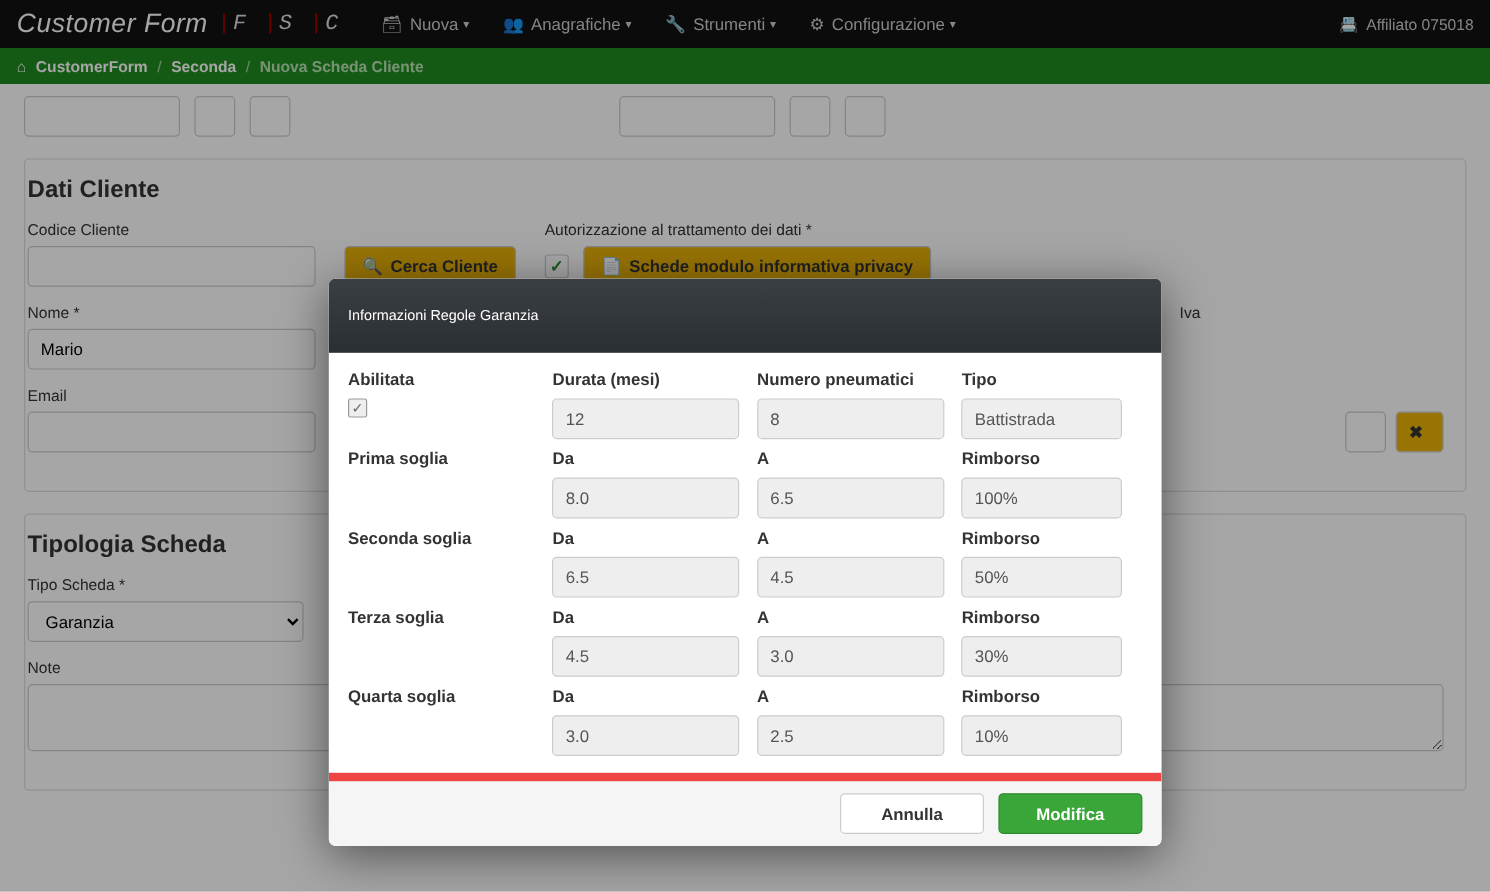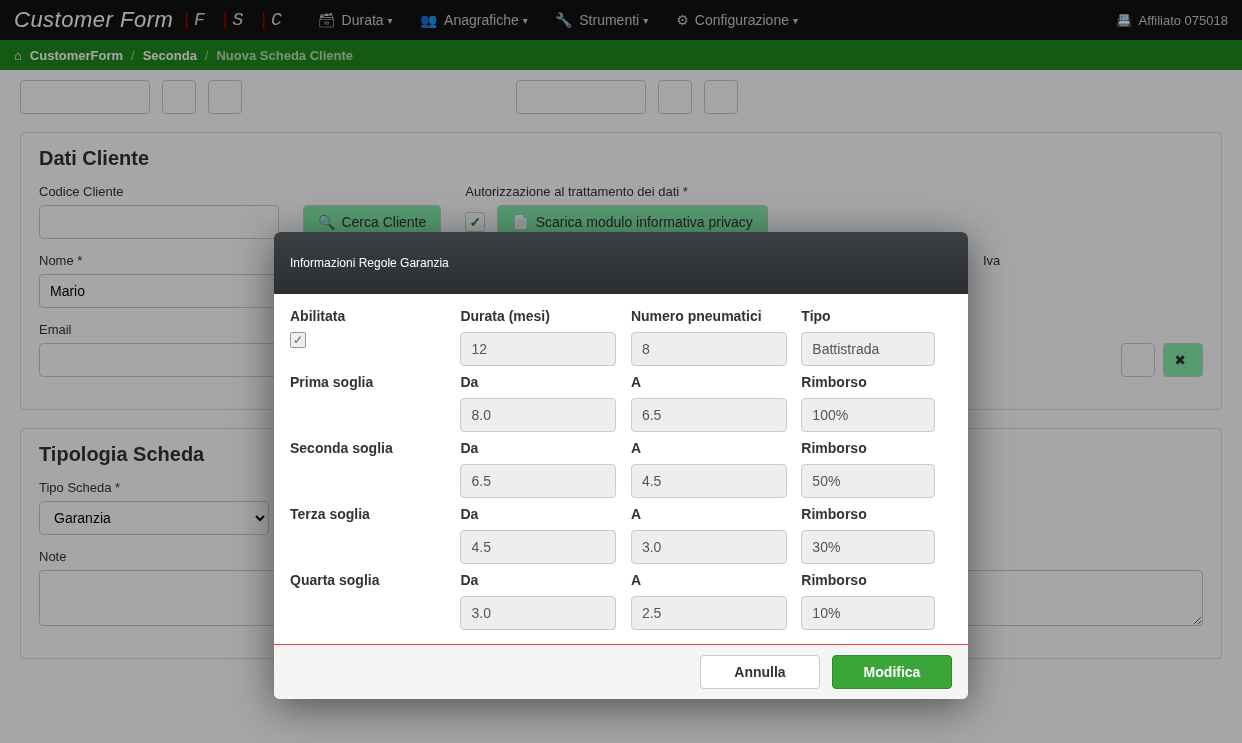--- a/index.html
+++ b/index.html
@@ -75,21 +75,21 @@
 .page {
   padding: 10px 20px;
 }
 .toolbar-row { display:flex; gap:12px; margin-bottom:18px; }
 .tool-input { width:130px; height:34px; border:1px solid #ccc; border-radius:4px; background:#fff; }
 .tool-btn   { width:34px; height:34px; border:1px solid #ccc; border-radius:4px; background:#fff; }
 
 .panel {
   border: 1px solid #ddd;
   border-radius: 4px;
-  padding: 14px 18px 18px 18px;
+  padding: 14px 18px 18px 2px;
   margin-bottom: 18px;
   background: #fff;
 }
 .panel h3 {
   font-size: 20px;
   font-weight: 600;
   margin-bottom: 14px;
   color: #333;
 }
 .form-row { display:flex; gap:24px; margin-bottom:14px; }
@@ -101,22 +101,22 @@
   border-radius: 4px;
   padding: 6px 10px;
   background: #fff;
   font-size: 14px;
 }
 textarea.fc { height: 56px; resize: vertical; }
 .btn {
   display:inline-flex; align-items:center; justify-content:center;
   height:34px; padding:0 14px;
   border:1px solid #ccc; border-radius:4px;
-  background:#86efac; color:#333; cursor:pointer;
-  font-size:14px; font-weight:normal;
+  background:#eab308; color:#333; cursor:pointer;
+  font-size:14px; font-weight:bold;
 }
 .btn .ico { margin-right:6px; }
 .btn-green  { background:#3aa63a; border-color:#2d8b2d; color:#fff; }
 .btn-white  { background:#fff; }
 
 
 .overlay {
   position: absolute;
   inset: 0;
   background: rgba(0,0,0,0.35);
@@ -166,21 +166,21 @@
 .mcell.c4 .minput { width:134px; }
 .mcheck {
   width:16px; height:16px;
   border:1px solid #999; border-radius:2px;
   background:#eee;
   display:flex; align-items:center; justify-content:center;
   font-size:12px; color:#666;
 }
 .modal-footer {
   background:#f5f5f5;
-  border-top:1px solid #ef4444;
+  border-top:7px solid #ef4444;
   padding:10px 16px;
   display:flex;
   justify-content:flex-end;
   gap:12px;
 }
 .modal-footer .btn { min-width:120px; font-weight:bold; }
 
 
 .ico-archive::before   { content:"\1F5C3"; }
 .ico-users::before     { content:"\1F465"; }
@@ -199,21 +199,21 @@
 <div class="navbar">
   <span class="brand">Customer Form</span>
   <span class="brand-fsc">
     <span class="bar">|</span><span class="g">F</span>
     <span class="bar">|</span><span class="g">S</span>
     <span class="bar">|</span><span class="c">C</span>
   </span>
 
   <div class="nav-item">
     <span class="ico ico-archive"></span>
-    <span>Durata</span>
+    <span>Nuova</span>
     <span class="caret-down ico-down"></span>
   </div>
   <div class="nav-item">
     <span class="ico ico-users"></span>
     <span>Anagrafiche</span>
     <span class="caret-down ico-down"></span>
   </div>
   <div class="nav-item">
     <span class="ico ico-wrench"></span>
     <span>Strumenti</span>
@@ -267,21 +267,21 @@
           <span class="ico ico-search" style="color:#2d8b2d"></span>
           <span>Cerca Cliente</span>
         </button>
       </div>
       <div class="form-group" style="flex:1">
         <span class="form-label">Autorizzazione al trattamento dei dati *</span>
         <div style="display:flex; gap:12px; align-items:center">
           <span style="width:20px;height:20px;border:1px solid #ccc;border-radius:3px;display:flex;align-items:center;justify-content:center;color:#2d8b2d;font-weight:bold">✓</span>
           <button class="btn">
             <span class="ico ico-pdf" style="color:#c00"></span>
-            <span>Scarica modulo informativa privacy</span>
+            <span>Schede modulo informativa privacy</span>
           </button>
         </div>
       </div>
     </div>
 
     <div class="form-row">
       <div class="form-group" style="width:240px">
         <span class="form-label">Nome *</span>
         <input type="text" class="fc" value="Mario" style="">
       </div>

